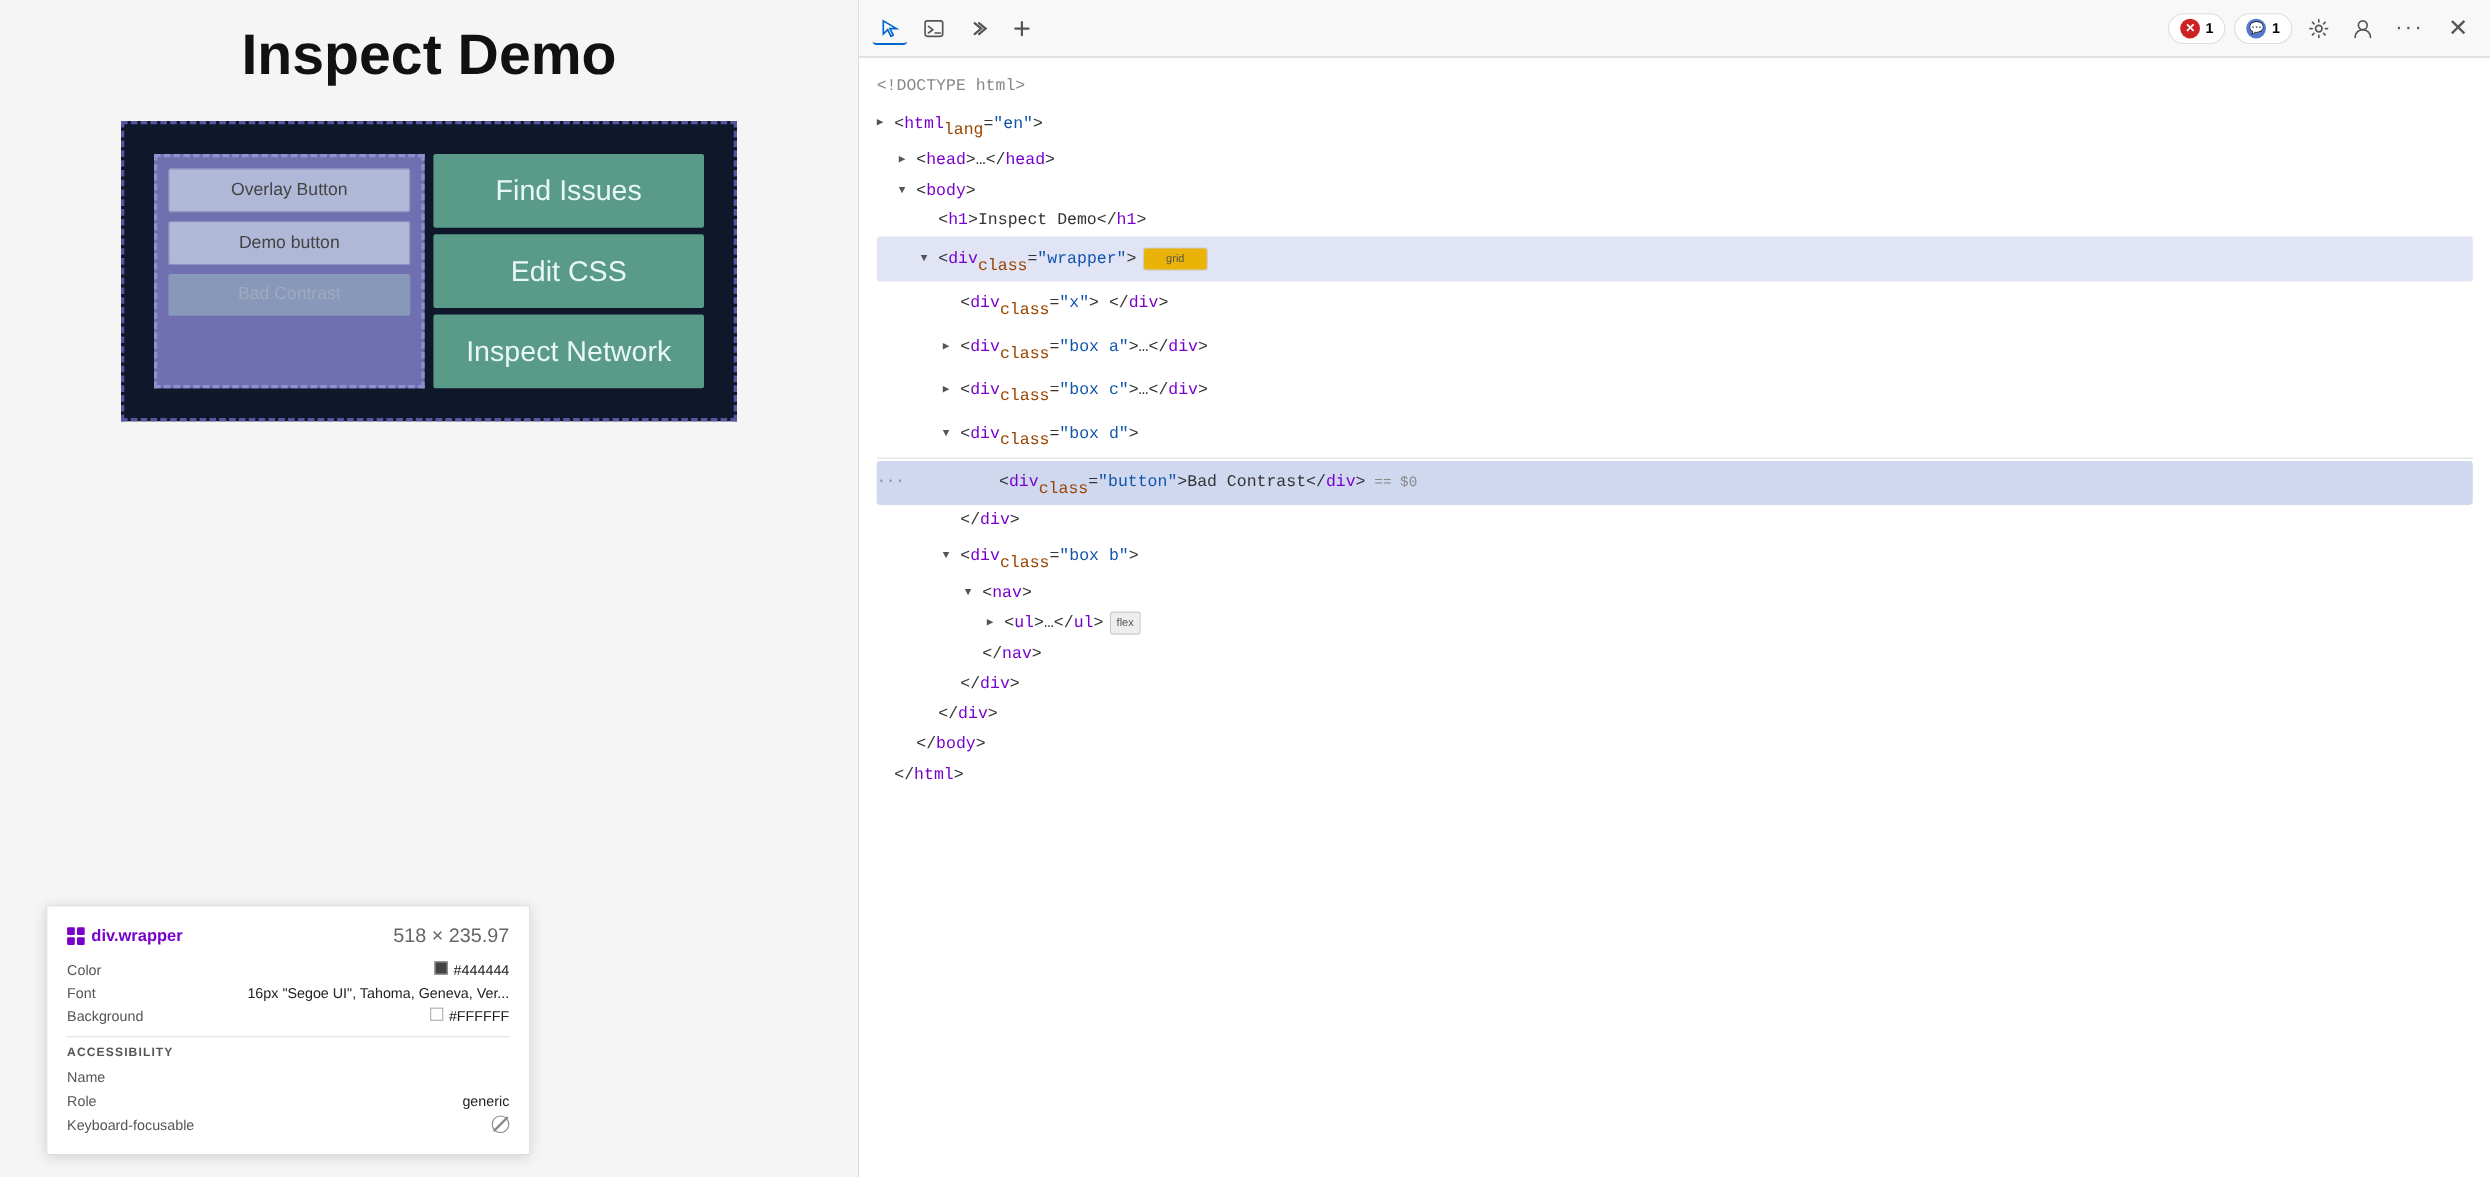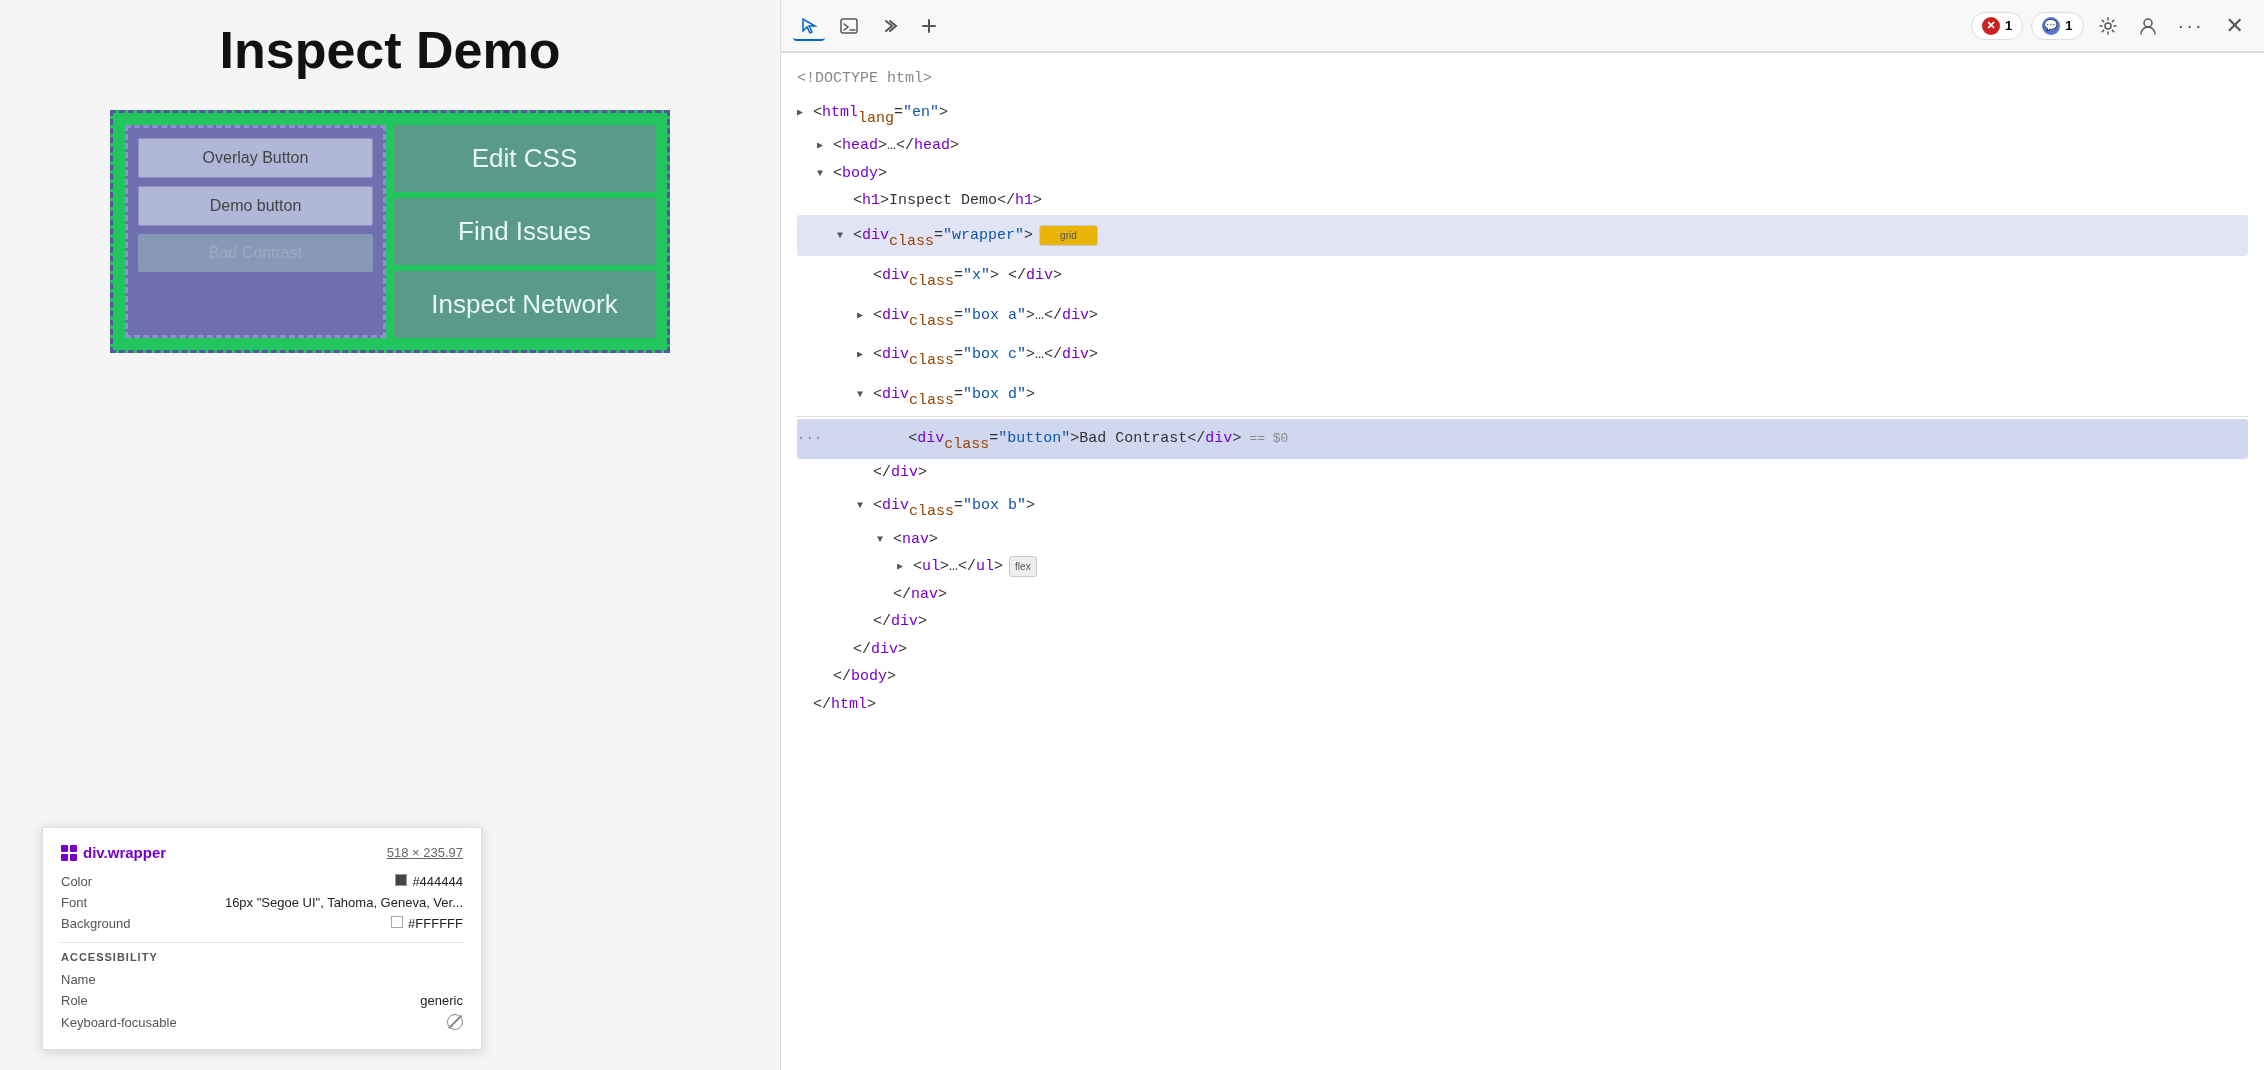--- a/index.html
+++ b/index.html
@@ -29,23 +29,23 @@
       font-weight: 900;
       color: #111;
       margin-bottom: 30px;
       text-align: center;
       font-family: "Segoe UI", Tahoma, Geneva, Verdana, sans-serif;
     }
 
     
     .demo-widget {
       width: 560px;
-      background: #22c55e;
+      background: #0f172a;
       border: 3px dashed #5555a0;
-      padding: 12px;
+      padding: 27px;
       display: grid;
       grid-template-columns: 1fr 1fr;
       gap: 8px;
       margin-bottom: 24px;
     }
 
     .left-col {
       display: flex;
       flex-direction: column;
       gap: 8px;
@@ -147,22 +147,21 @@
     }
 
     .grid-icon span {
       background: #7700cc;
       display: block;
       border-radius: 1px;
     }
 
     .inspector-size {
       color: #666;
-      font-size: 13px;
-      text-decoration: underline;
+      font-size: 18px;
     }
 
     .inspector-row {
       display: flex;
       justify-content: space-between;
       align-items: center;
       padding: 3px 0;
       font-size: 13px;
     }
 
@@ -415,24 +414,24 @@
   <div class="demo-widget">
 
     <div class="left-col">
       <button class="overlay-btn">Overlay Button</button>
       <button class="demo-btn">Demo button</button>
       <button class="bad-contrast-btn">Bad Contrast</button>
     </div>
 
     <div class="right-col">
       <button class="nav-btn">
-        <span>Edit CSS</span>
+        <span>Find Issues</span>
       </button>
       <button class="nav-btn">
-        <span>Find Issues</span>
+        <span>Edit CSS</span>
       </button>
       <button class="nav-btn">
         <span>Inspect Network</span>
       </button>
     </div>
   </div>
 
   <div class="inspector-popup">
     <div class="inspector-title-row">
       <div class="inspector-element-name">

